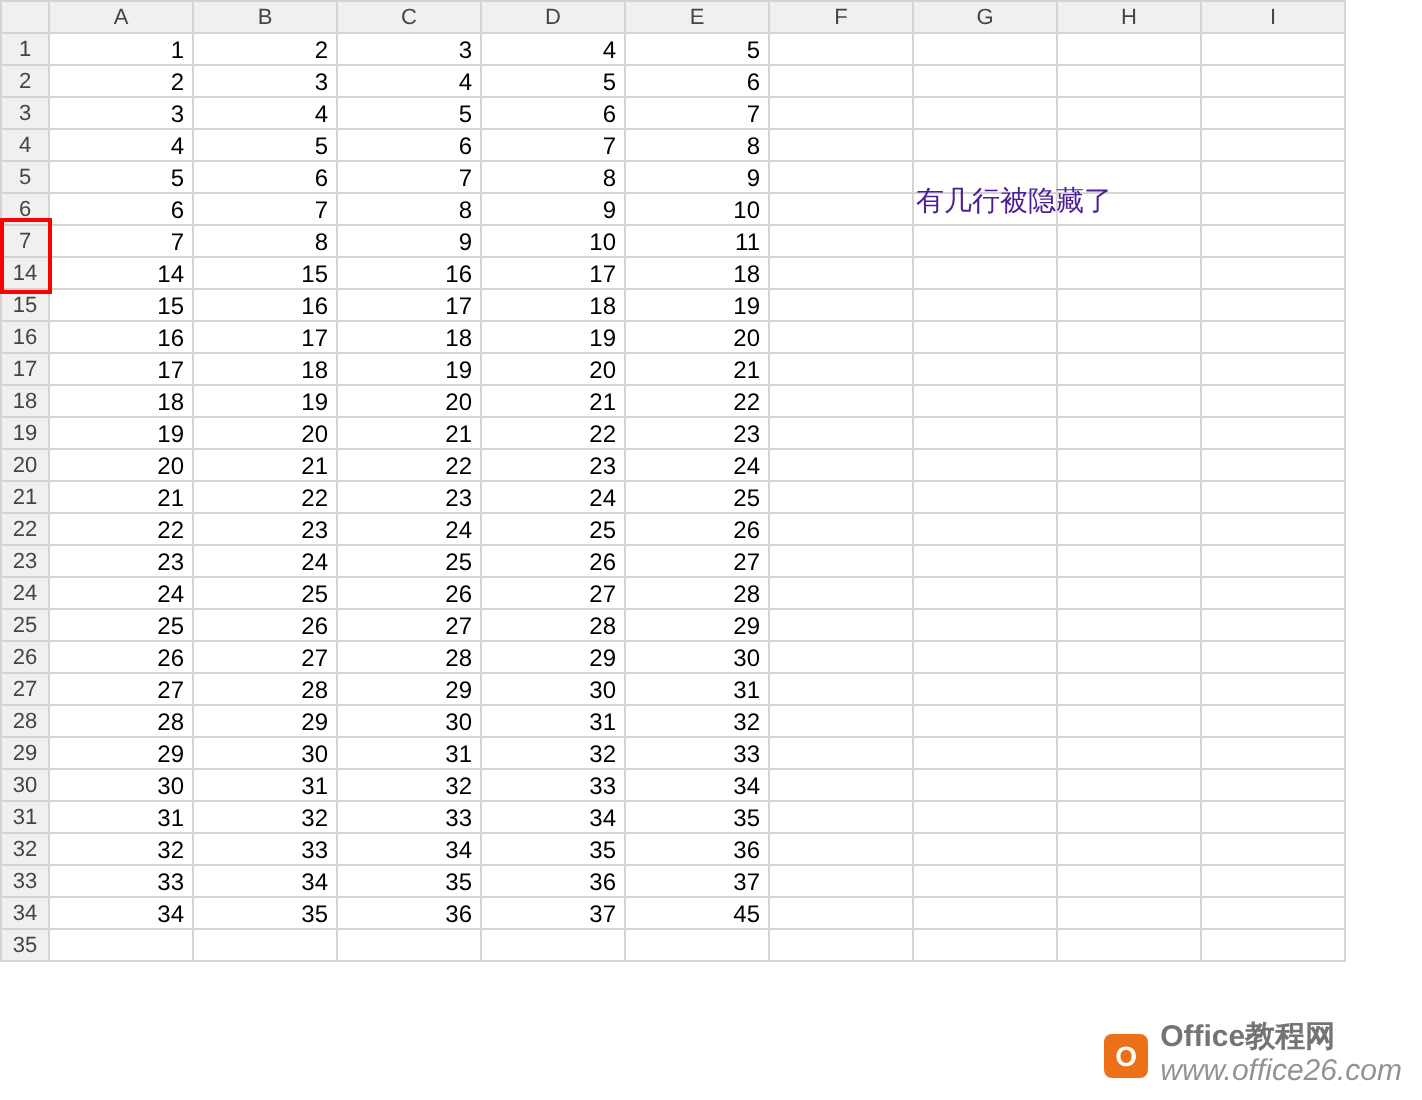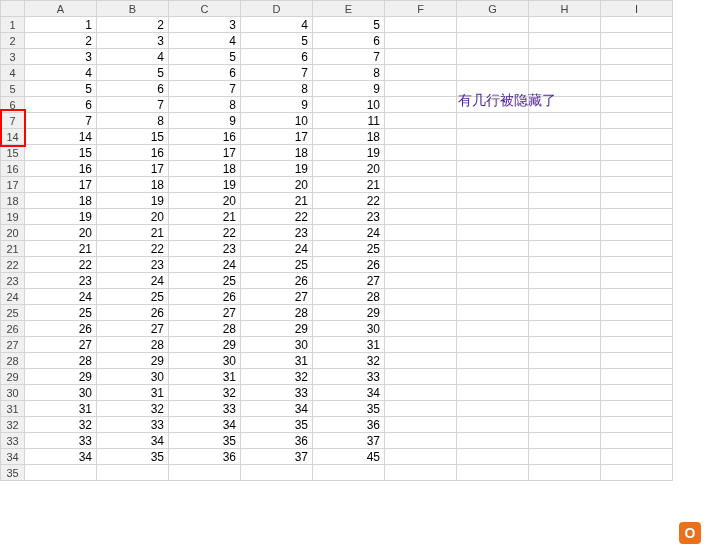--- a/index.html
+++ b/index.html
@@ -458,13 +458,17 @@
       <polygon points="0 0, 10 4, 0 8" fill="#ff0000"></polygon>
     </marker>
   </defs>
   <line stroke="#ff0000" stroke-width="1.5" marker-end="url(#ah)" x1="450" y1="100" x2="32" y2="128"></line>
 </svg>
 
 <div class="annotation" style="top: 92px; left: 458px;">有几行被隐藏了</div>
 
 <div class="watermark">
   <div class="wm-icon">O</div>
+  <div class="wm-text">
+    <div class="wm-main">Office教程网</div>
+    <div>www.office26.com</div>
+  </div>
 </div>
 
 </body></html>

